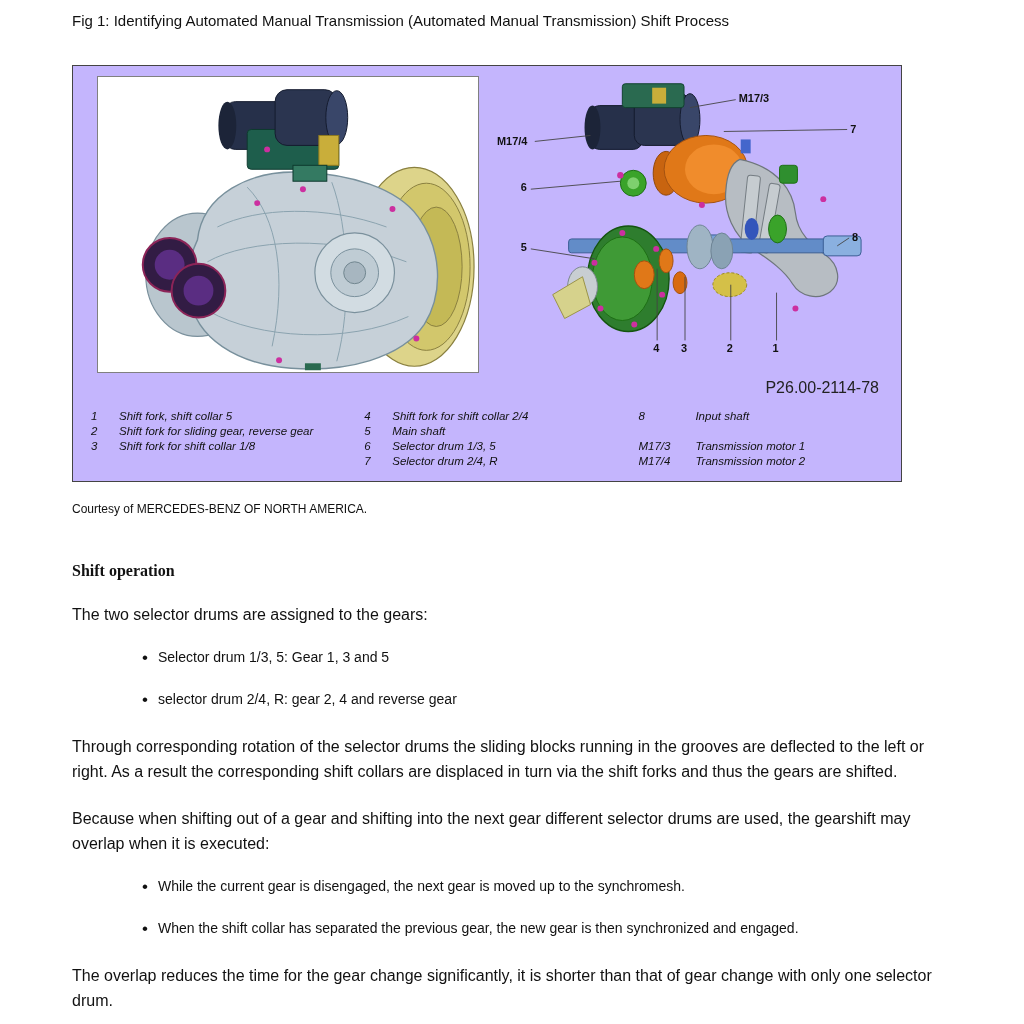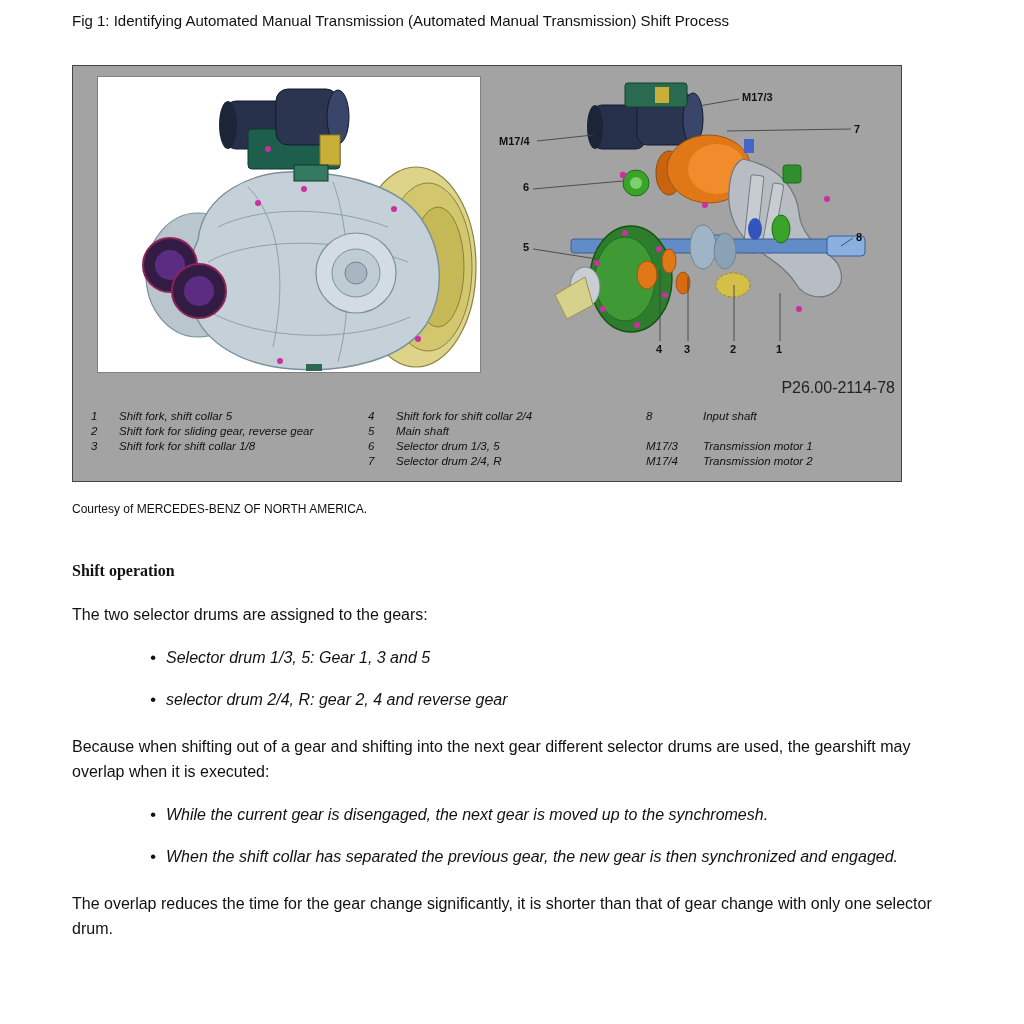--- a/index.html
+++ b/index.html
@@ -5,21 +5,21 @@
   * { box-sizing: border-box; }
   html, body { margin: 0; padding: 0; background: #ffffff; }
   body {
     width: 1024px; height: 1024px; overflow: hidden;
     font-family: "Liberation Sans", sans-serif; color: #111;
   }
   .page { padding: 8px 72px 0 72px; }
 
   .fig-title { font-size: 15px; margin: 4px 0 36px 0; }
 
-  .figure-box { border: 1px solid #444; width: 830px; padding: 10px 0 6px 0; background:#a3a3a3; }
+  .figure-box { border: 1px solid #444; width: 830px; padding: 10px 16px 6px 0; background:#c4b5fd; }
   .images-row { display: flex; gap: 16px; padding-left: 24px; }
   .img-frame-left { border: 1px solid #808080; width: 384px; height: 297px; background: #fff; }
   .img-right { width: 392px; height: 294px; margin-top: 2px; }
   .img-frame-left svg, .img-right svg { display: block; width: 100%; height: 100%; }
 
   .part-code { text-align: right; font-size: 16px; color: #222; margin: 6px 6px 10px 0; }
 
   .legend { display: flex; font-style: italic; font-size: 11.5px; line-height: 15px; padding: 2px 0 6px 18px; color:#111; }
   .legend .col { display: flex; flex-direction: column; }
   .col-1 { width: 277px; }
@@ -30,21 +30,21 @@
   .col-3 .leg-key { flex: 0 0 57px; }
   .leg-text { max-width: 205px; }
   .spacer-above { margin-top: 15px; }
 
   .courtesy { font-size: 12px; margin: 20px 0 0 0; }
 
   .section-heading { font-size: 16px; font-weight: bold; margin: 46px 0 0 0; font-family: Liberation Serif, serif; }
   .body-text { font-size: 16px; line-height: 25px; margin: 22px 0 0 0; width: 884px; }
 
   ul.bullets { margin: 18px 0 0 0; padding: 0 0 0 86px; list-style: none; width: 860px; }
-  ul.bullets li { position: relative; margin: 0 0 17px 8px; font-size: 16px; line-height: 25px; font-style: italic; }
+  ul.bullets li { position: relative; margin: 0 0 17px 0; font-size: 14px; line-height: 25px; }
   ul.bullets li::before { content: "\2022"; position: absolute; left: -16px; top: 0; font-size: 17px; }
   ul.bullets li:last-child { margin-bottom: 0; }
 </style>
 </head>
 <body>
 
 <div class="page">
 
   <div class="fig-title">Fig 1: Identifying Automated Manual Transmission (Automated Manual Transmission) Shift Process</div>
 
@@ -272,20 +272,21 @@
 
   <div class="section-heading">Shift operation</div>
 
   <p class="body-text">The two selector drums are assigned to the gears:</p>
 
   <ul class="bullets">
     <li>Selector drum 1/3, 5: Gear 1, 3 and 5</li>
     <li>selector drum 2/4, R: gear 2, 4 and reverse gear</li>
   </ul>
 
+  <p class="body-text">Through corresponding rotation of the selector drums the sliding blocks running in the grooves are deflected to the left or right. As a result the corresponding shift collars are displaced in turn via the shift forks and thus the gears are shifted.</p>
 
   <p class="body-text">Because when shifting out of a gear and shifting into the next gear different selector drums are used, the gearshift may overlap when it is executed:</p>
 
   <ul class="bullets">
     <li>While the current gear is disengaged, the next gear is moved up to the synchromesh.</li>
     <li>When the shift collar has separated the previous gear, the new gear is then synchronized and engaged.</li>
   </ul>
 
   <p class="body-text">The overlap reduces the time for the gear change significantly, it is shorter than that of gear change with only one selector drum.</p>
 

